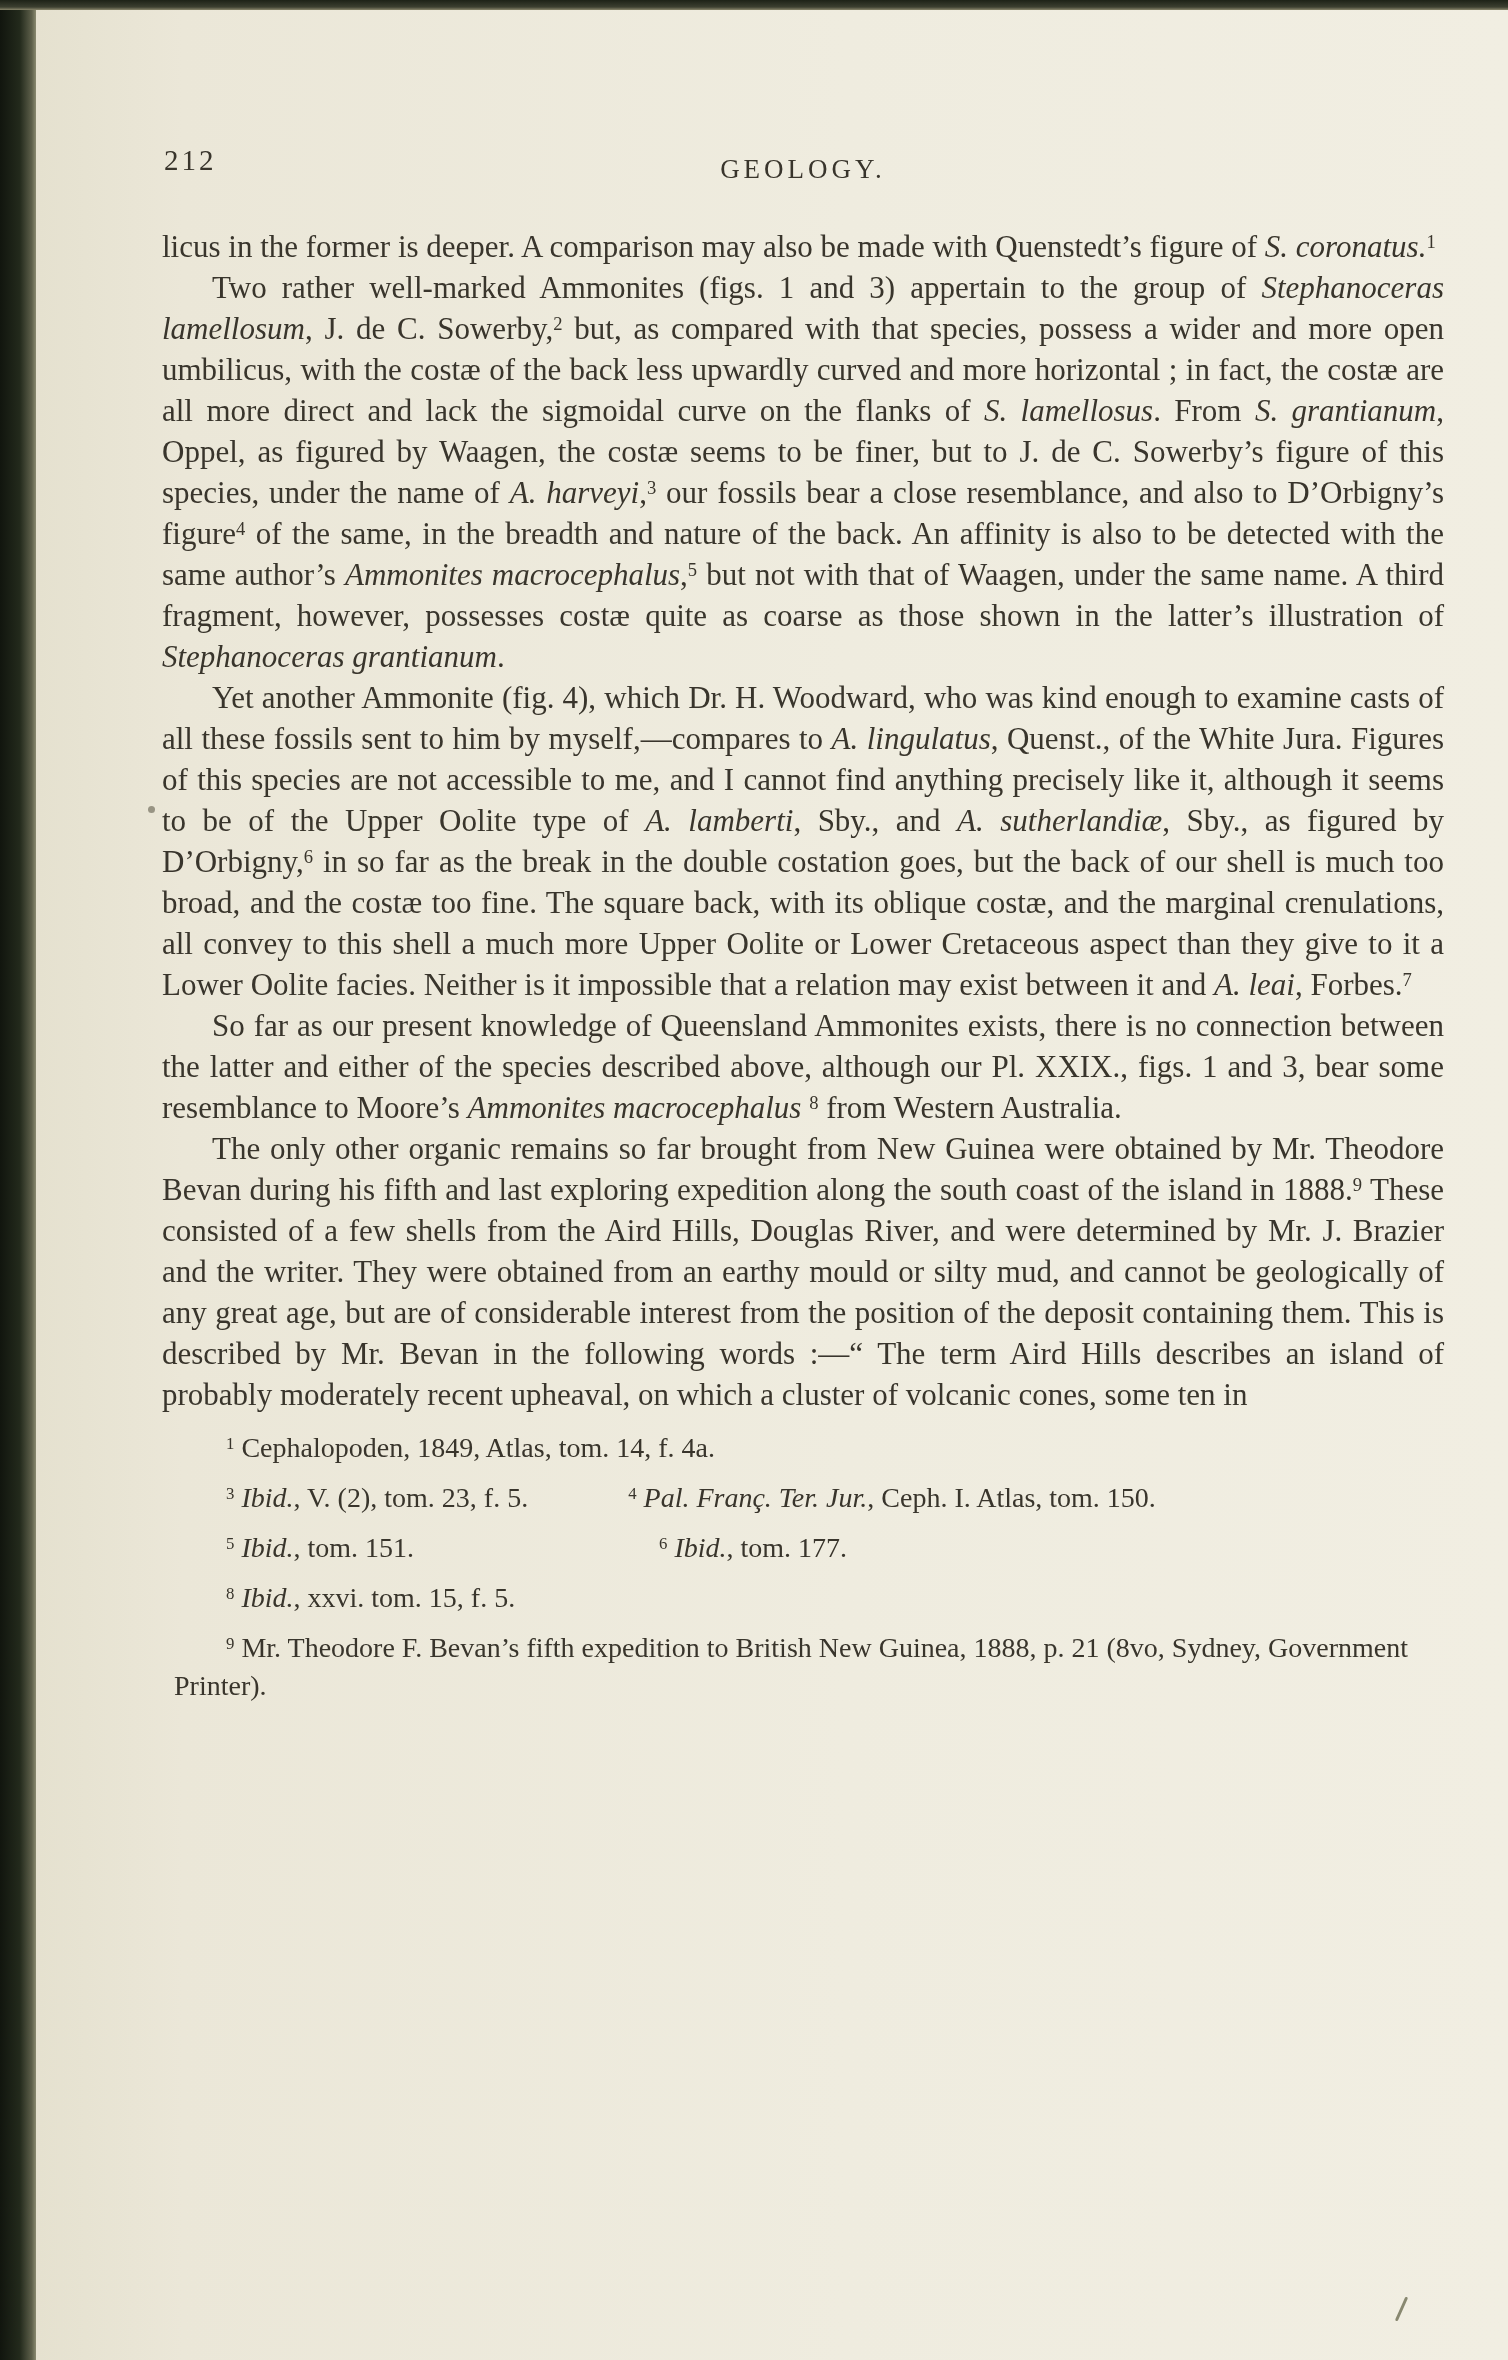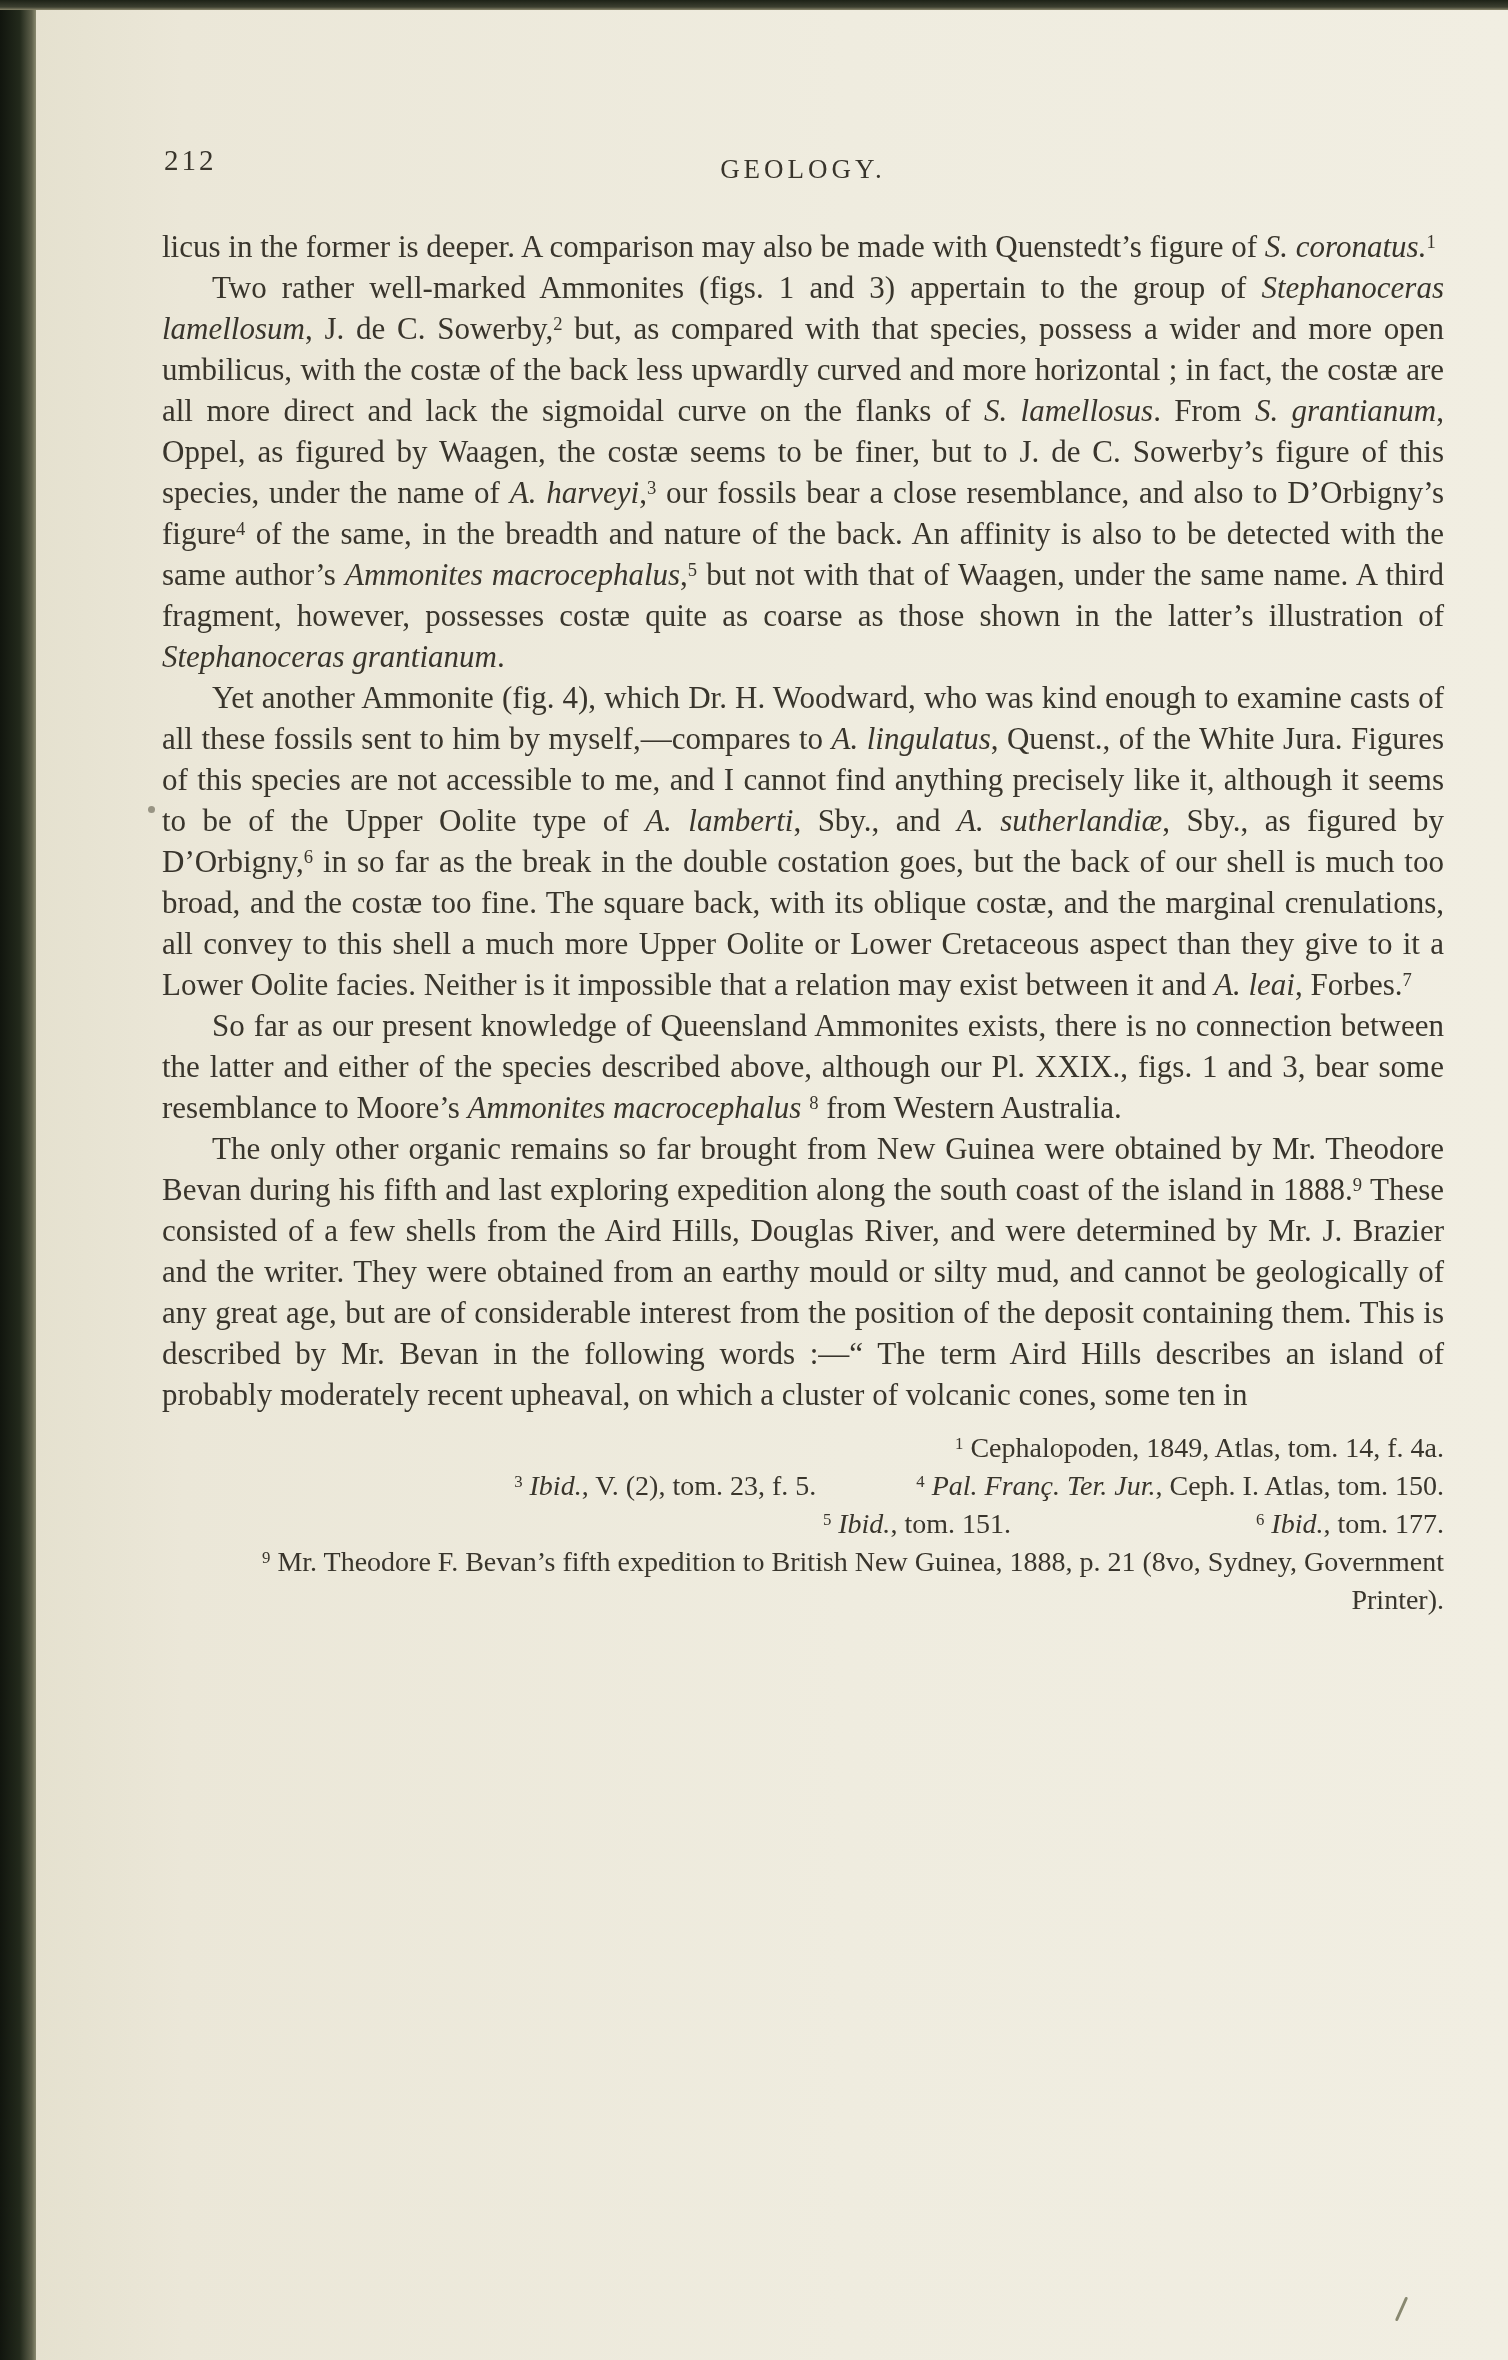--- a/index.html
+++ b/index.html
@@ -38,21 +38,21 @@
   .para{margin:0;}
   .para.indent{text-indent:50px;}
   sup{
     font-size:60%;line-height:0;vertical-align:baseline;
     position:relative;top:-0.48em;letter-spacing:0;
   }
   i{font-style:italic;}
   .footnotes{
     margin-top:14px;font-size:28px;line-height:38px;text-align:left;
   }
-  .footnote{margin:0;text-indent:52px;text-align:right;}
+  .footnote{margin:12px;text-indent:52px;}
   .gap{display:inline-block;height:1px;}
   .stray-dot{
     position:absolute;left:148px;top:806px;width:7px;height:7px;border-radius:50%;
     background:#54503f;opacity:.55;
   }
   .pen-mark{
     position:absolute;left:1400px;top:2296px;width:3px;height:26px;
     background:#6e6e54;transform:rotate(24deg);border-radius:2px;opacity:.8;
   }
 </style>
@@ -73,18 +73,19 @@
       <p class="para indent">Two rather well-marked Ammonites (figs. 1 and 3) appertain to the group of <i>Stephanoceras lamellosum</i>, J. de C. Sowerby,<sup>2</sup> but, as compared with that species, possess a wider and more open umbilicus, with the costæ of the back less upwardly curved and more horizontal ; in fact, the costæ are all more direct and lack the sigmoidal curve on the flanks of <i>S. lamellosus</i>.  From <i>S. grantianum</i>, Oppel, as figured by Waagen, the costæ seems to be finer, but to J. de C. Sowerby’s figure of this species, under the name of <i>A. harveyi</i>,<sup>3</sup> our fossils bear a close resemblance, and also to D’Orbigny’s figure<sup>4</sup> of the same, in the breadth and nature of the back.  An affinity is also to be detected with the same author’s <i>Ammonites macrocephalus</i>,<sup>5</sup> but not with that of Waagen, under the same name.  A third fragment, however, possesses costæ quite as coarse as those shown in the latter’s illustration of <i>Stephanoceras grantianum</i>.</p>
       <p class="para indent">Yet another Ammonite (fig. 4), which Dr. H. Woodward, who was kind enough to examine casts of all these fossils sent to him by myself,—compares to <i>A. lingulatus</i>, Quenst., of the White Jura.  Figures of this species are not accessible to me, and I cannot find anything precisely like it, although it seems to be of the Upper Oolite type of <i>A. lamberti</i>, Sby., and <i>A. sutherlandiæ</i>, Sby., as figured by D’Orbigny,<sup>6</sup> in so far as the break in the double costation goes, but the back of our shell is much too broad, and the costæ too fine.  The square back, with its oblique costæ, and the marginal crenulations, all convey to this shell a much more Upper Oolite or Lower Cretaceous aspect than they give to it a Lower Oolite facies.  Neither is it impossible that a relation may exist between it and <i>A. leai</i>, Forbes.<sup>7</sup></p>
       <p class="para indent">So far as our present knowledge of Queensland Ammonites exists, there is no connection between the latter and either of the species described above, although our Pl. XXIX., figs. 1 and 3, bear some resemblance to Moore’s <i>Ammonites macrocephalus</i> <sup>8</sup> from Western Australia.</p>
       <p class="para indent">The only other organic remains so far brought from New Guinea were obtained by Mr. Theodore Bevan during his fifth and last exploring expedition along the south coast of the island in 1888.<sup>9</sup>  These consisted of a few shells from the Aird Hills, Douglas River, and were determined by Mr. J. Brazier and the writer.  They were obtained from an earthy mould or silty mud, and cannot be geologically of any great age, but are of considerable interest from the position of the deposit containing them.  This is described by Mr. Bevan in the following words :—“ The term Aird Hills describes an island of probably moderately recent upheaval, on which a cluster of volcanic cones, some ten in</p>
     </div>
 
   <div class="footnotes">
       <p class="footnote"><sup>1</sup> Cephalopoden, 1849, Atlas, tom. 14, f. 4a.</p>
       <p class="footnote"><sup>3</sup> <i>Ibid.</i>, V. (2), tom. 23, f. 5.<span class="gap" style="width: 100px;"></span><sup>4</sup> <i>Pal. Franç. Ter. Jur.</i>, Ceph. I. Atlas, tom. 150.</p>
       <p class="footnote"><sup>5</sup> <i>Ibid.</i>, tom. 151.<span class="gap" style="width: 245px;"></span><sup>6</sup> <i>Ibid.</i>, tom. 177.</p>
+      <p class="footnote"><sup>8</sup> <i>Ibid.</i>, xxvi. tom. 15, f. 5.</p>
       <p class="footnote"><sup>9</sup> Mr. Theodore F. Bevan’s fifth expedition to British New Guinea, 1888, p. 21 (8vo, Sydney, Government Printer).</p>
     </div>
 </div>
 
 <div class="stray-dot"></div>
 <div class="pen-mark"></div>
 
 </body></html>

